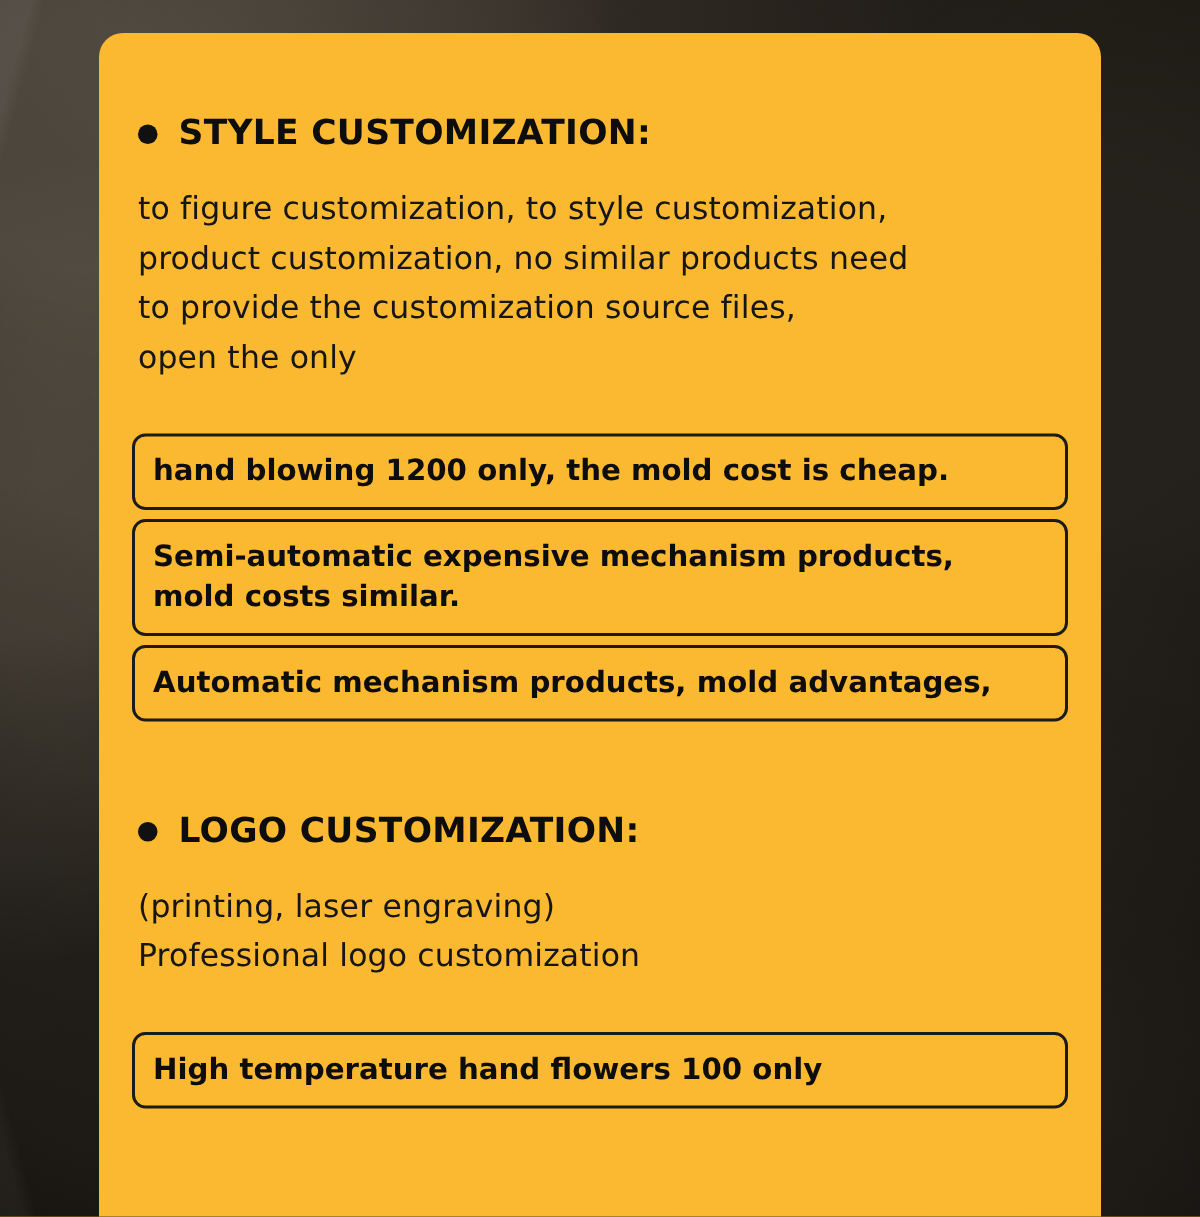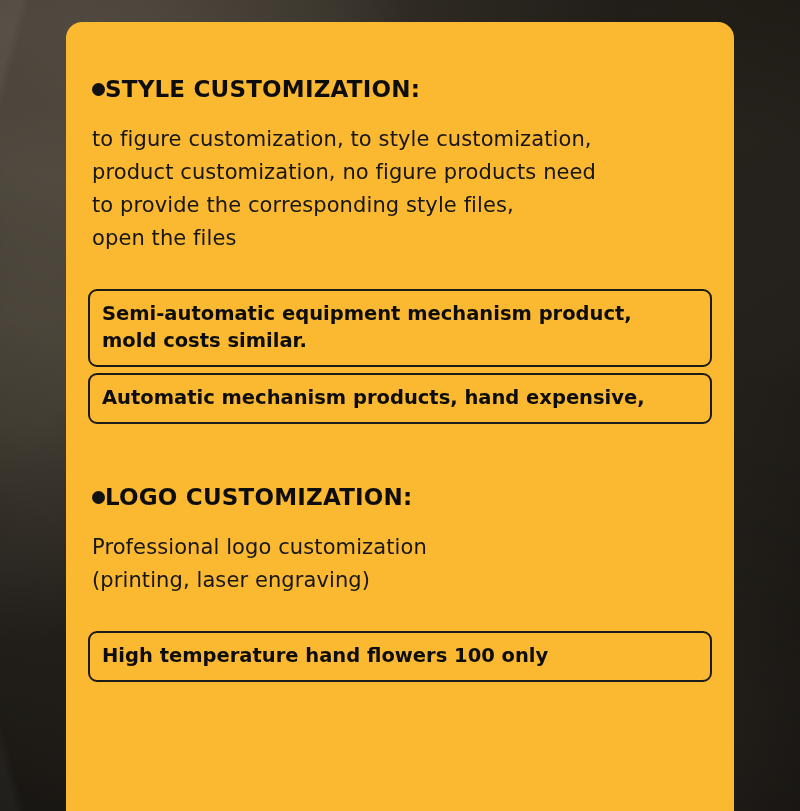--- a/index.html
+++ b/index.html
@@ -47,20 +47,21 @@
     height: 820px;
     background: #FBB931;
     border-radius: 16px 16px 0 0;
     padding: 56px 0 0 0;
     overflow: hidden;
   }
 
   .heading-row {
     display: flex;
     align-items: center;
+    gap: 14px;
     padding-left: 26px;
   }
   .bullet {
     width: 13px;
     height: 13px;
     border-radius: 50%;
     background: #111111;
     flex: 0 0 auto;
   }
   .heading {
@@ -110,45 +111,48 @@
 
 <div class="card">
 
   <div class="heading-row">
     <span class="bullet"></span>
     <span class="heading">STYLE CUSTOMIZATION:</span>
   </div>
 
   <div class="body-text">
     <div>to figure customization, to style customization,</div>
-    <div>product customization, no figure products need</div>
-    <div>to provide the corresponding style files,</div>
-    <div>open the files</div>
+    <div>product customization, no similar products need</div>
+    <div>to provide the customization source files,</div>
+    <div>open the only</div>
   </div>
 
   <div class="boxes">
     <div class="box">
-      <div>Semi-automatic equipment mechanism product,</div>
+      <div>hand blowing 1200 only, the mold cost is cheap.</div>
+    </div>
+    <div class="box">
+      <div>Semi-automatic expensive mechanism products,</div>
       <div>mold costs similar.</div>
     </div>
     <div class="box">
-      <div>Automatic mechanism products, hand expensive,</div>
+      <div>Automatic mechanism products, mold advantages,</div>
     </div>
   </div>
 
   <div class="gap-lg"></div>
 
   <div class="heading-row">
     <span class="bullet"></span>
     <span class="heading">LOGO CUSTOMIZATION:</span>
   </div>
 
   <div class="body-text">
+    <div>(printing, laser engraving)</div>
     <div>Professional logo customization</div>
-    <div>(printing, laser engraving)</div>
   </div>
 
   <div class="boxes">
     <div class="box">
       <div>High temperature hand flowers 100 only</div>
     </div>
   </div>
 
 </div>
 

